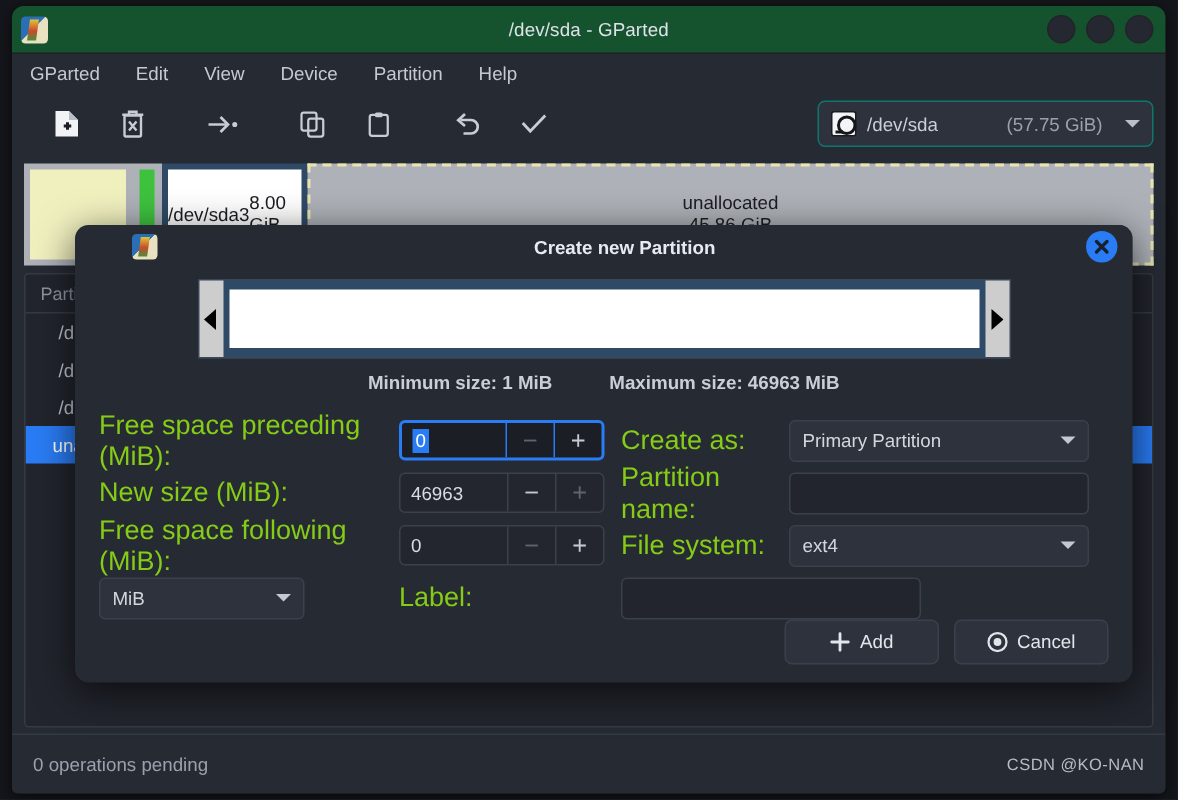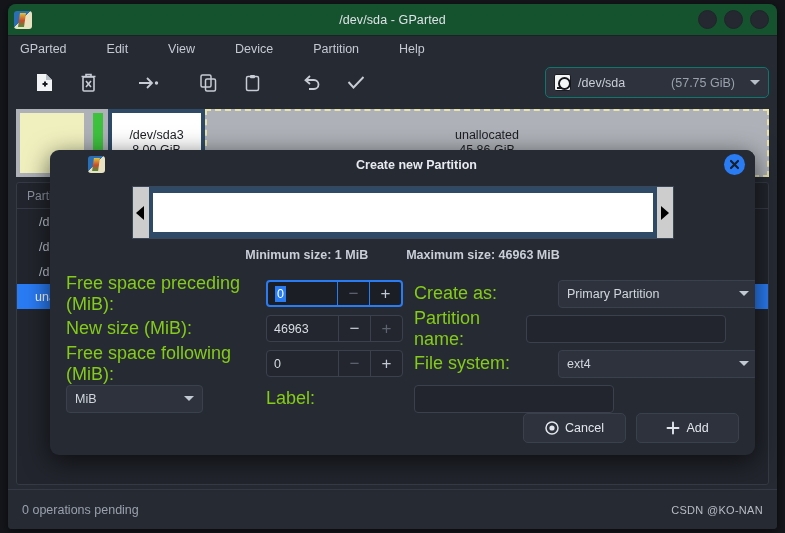--- a/index.html
+++ b/index.html
@@ -62,21 +62,21 @@
     background: #252830;
     border: 1px solid #21242b;
   }
 
   
   .menubar {
     height: 26px;
     background: #262a33;
     display: flex; align-items: center;
     padding-left: 10px;
-    gap: 36px;
+    gap: 20px;
   }
   .menu-item {
     font-size: 12.5px; color: #c4c9d2;
     padding: 2px 2px; cursor: default;
   }
 
   
   .toolbar {
     height: 41px;
     background: #262a33;
@@ -153,22 +153,22 @@
 
   .pbox-a { width: 72px; background: #aeb2b8; padding: 4px; }
   .pbox-a .inner { width: 100%; height: 100%; background: #f0f0bf; }
   .pbox-b { width: 20px; background: #aeb2b8; padding: 4px 5px; }
   .pbox-b .inner { width: 100%; height: 100%; background: #3ec23e; }
   .pbox-c {
     width: 97px; background: #2e4a66; padding: 4px;
   }
   .pbox-c .inner {
     width: 100%; height: 100%; background: #ffffff;
-    display: flex; flex-direction: column;
-    align-items: center; justify-content: center;
+    display: flex; flex-direction: row;
+    align-items: center; justify-content: flex-start;
   }
   .pbox-d {
     flex: 1;
     background: #aeb2b8;
     border: 2px dashed #e9e4ae;
     display: flex; flex-direction: column;
     align-items: center; justify-content: center;
   }
 
   
@@ -329,21 +329,21 @@
     font-size: 12.5px; color: #d2d7de;
   }
   .combo .carrow {
     margin-left: auto;
     width: 0; height: 0;
     border-left: 5px solid transparent;
     border-right: 5px solid transparent;
     border-top: 5px solid #c3c9d2;
   }
   .combo.w137 { width: 137px; }
-  .combo.w200 { width: 200px; margin-left: 32px; }
+  .combo.w200 { width: 200px; }
   .textbox {
     width: 200px; height: 28px;
     background: #22252d;
     border: 1px solid #3b414c;
     border-radius: 4px;
   }
 
   .dlg-buttons {
     position: absolute;
     right: 16px; bottom: 12px;
@@ -561,28 +561,28 @@
         <div class="carrow"></div>
       </div>
       <div class="flabel">Label:</div>
       <div class="textbox"></div>
 
     </div>
 
     <div class="dlg-buttons">
       <div class="dbtn">
         <svg width="14" height="14" viewBox="0 0 14 14">
+          <path d="M7 1.5 V12.5 M1.5 7 H12.5" stroke="#e2e6ec" stroke-width="1.9" stroke-linecap="round"></path>
+        </svg>
+        <span>Add</span>
+      </div>
+      <div class="dbtn">
+        <svg width="14" height="14" viewBox="0 0 14 14">
           <circle cx="7" cy="7" r="6" fill="none" stroke="#e2e6ec" stroke-width="1.5"></circle>
           <circle cx="7" cy="7" r="2.6" fill="#e2e6ec"></circle>
         </svg>
         <span>Cancel</span>
       </div>
-      <div class="dbtn">
-        <svg width="14" height="14" viewBox="0 0 14 14">
-          <path d="M7 1.5 V12.5 M1.5 7 H12.5" stroke="#e2e6ec" stroke-width="1.9" stroke-linecap="round"></path>
-        </svg>
-        <span>Add</span>
-      </div>
     </div>
 
   </div>
 
 </div>
 
 </body></html>

